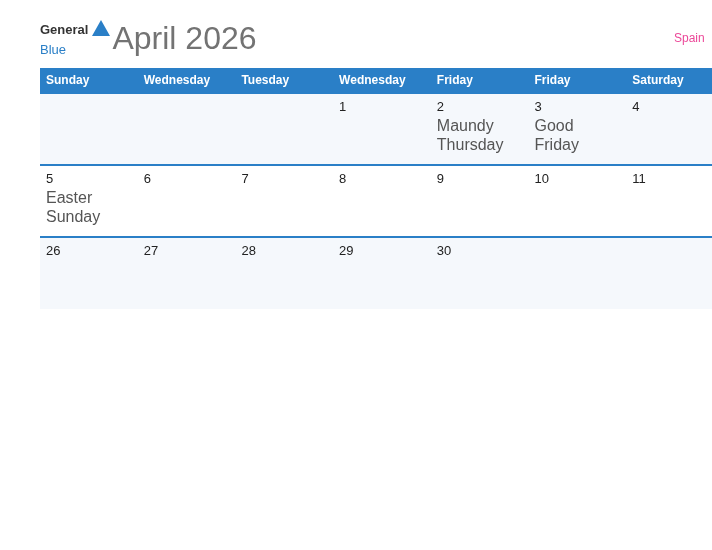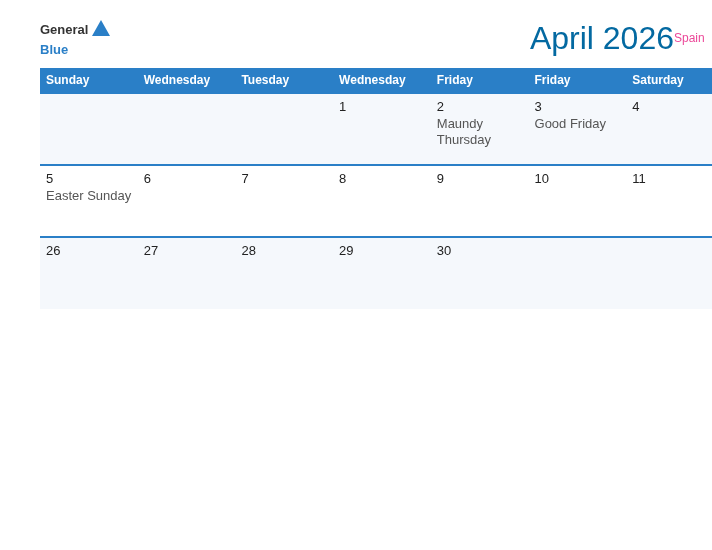--- a/index.html
+++ b/index.html
@@ -29,34 +29,34 @@
       gap: 0;
     }
     .logo-text-general {
       font-size: 13px;
       font-weight: bold;
       color: #333;
       line-height: 1;
     }
     .logo-text-blue {
       font-size: 13px;
-      font-weight: bold;
+      font-weight: normal;
       color: #2a7fc7;
       line-height: 1;
     }
     .logo-icon {
       width: 22px;
       height: 22px;
       margin-left: 2px;
     }
     .month-title {
       font-size: 32px;
       font-weight: 400;
-      color: #0369a1;
-      text-align: right;
+      color: #737373;
+      text-align: left;
       flex: 1;
     }
     .country {
       font-size: 12px;
       color: #ec4899;
       font-weight: normal;
       min-width: 50px;
       text-align: left;
     }
     .calendar {
@@ -93,21 +93,21 @@
     .calendar tbody tr:nth-child(even) td {
       background: #fff;
     }
     .day-number {
       font-size: 13px;
       font-weight: 500;
       color: #222;
       display: block;
     }
     .day-event {
-      font-size: 13px;
+      font-size: 16px;
       color: #555;
       display: block;
       margin-top: 2px;
       line-height: 1.2;
     }
   </style>
 </head>
 <body>
 
 <div class="page">

